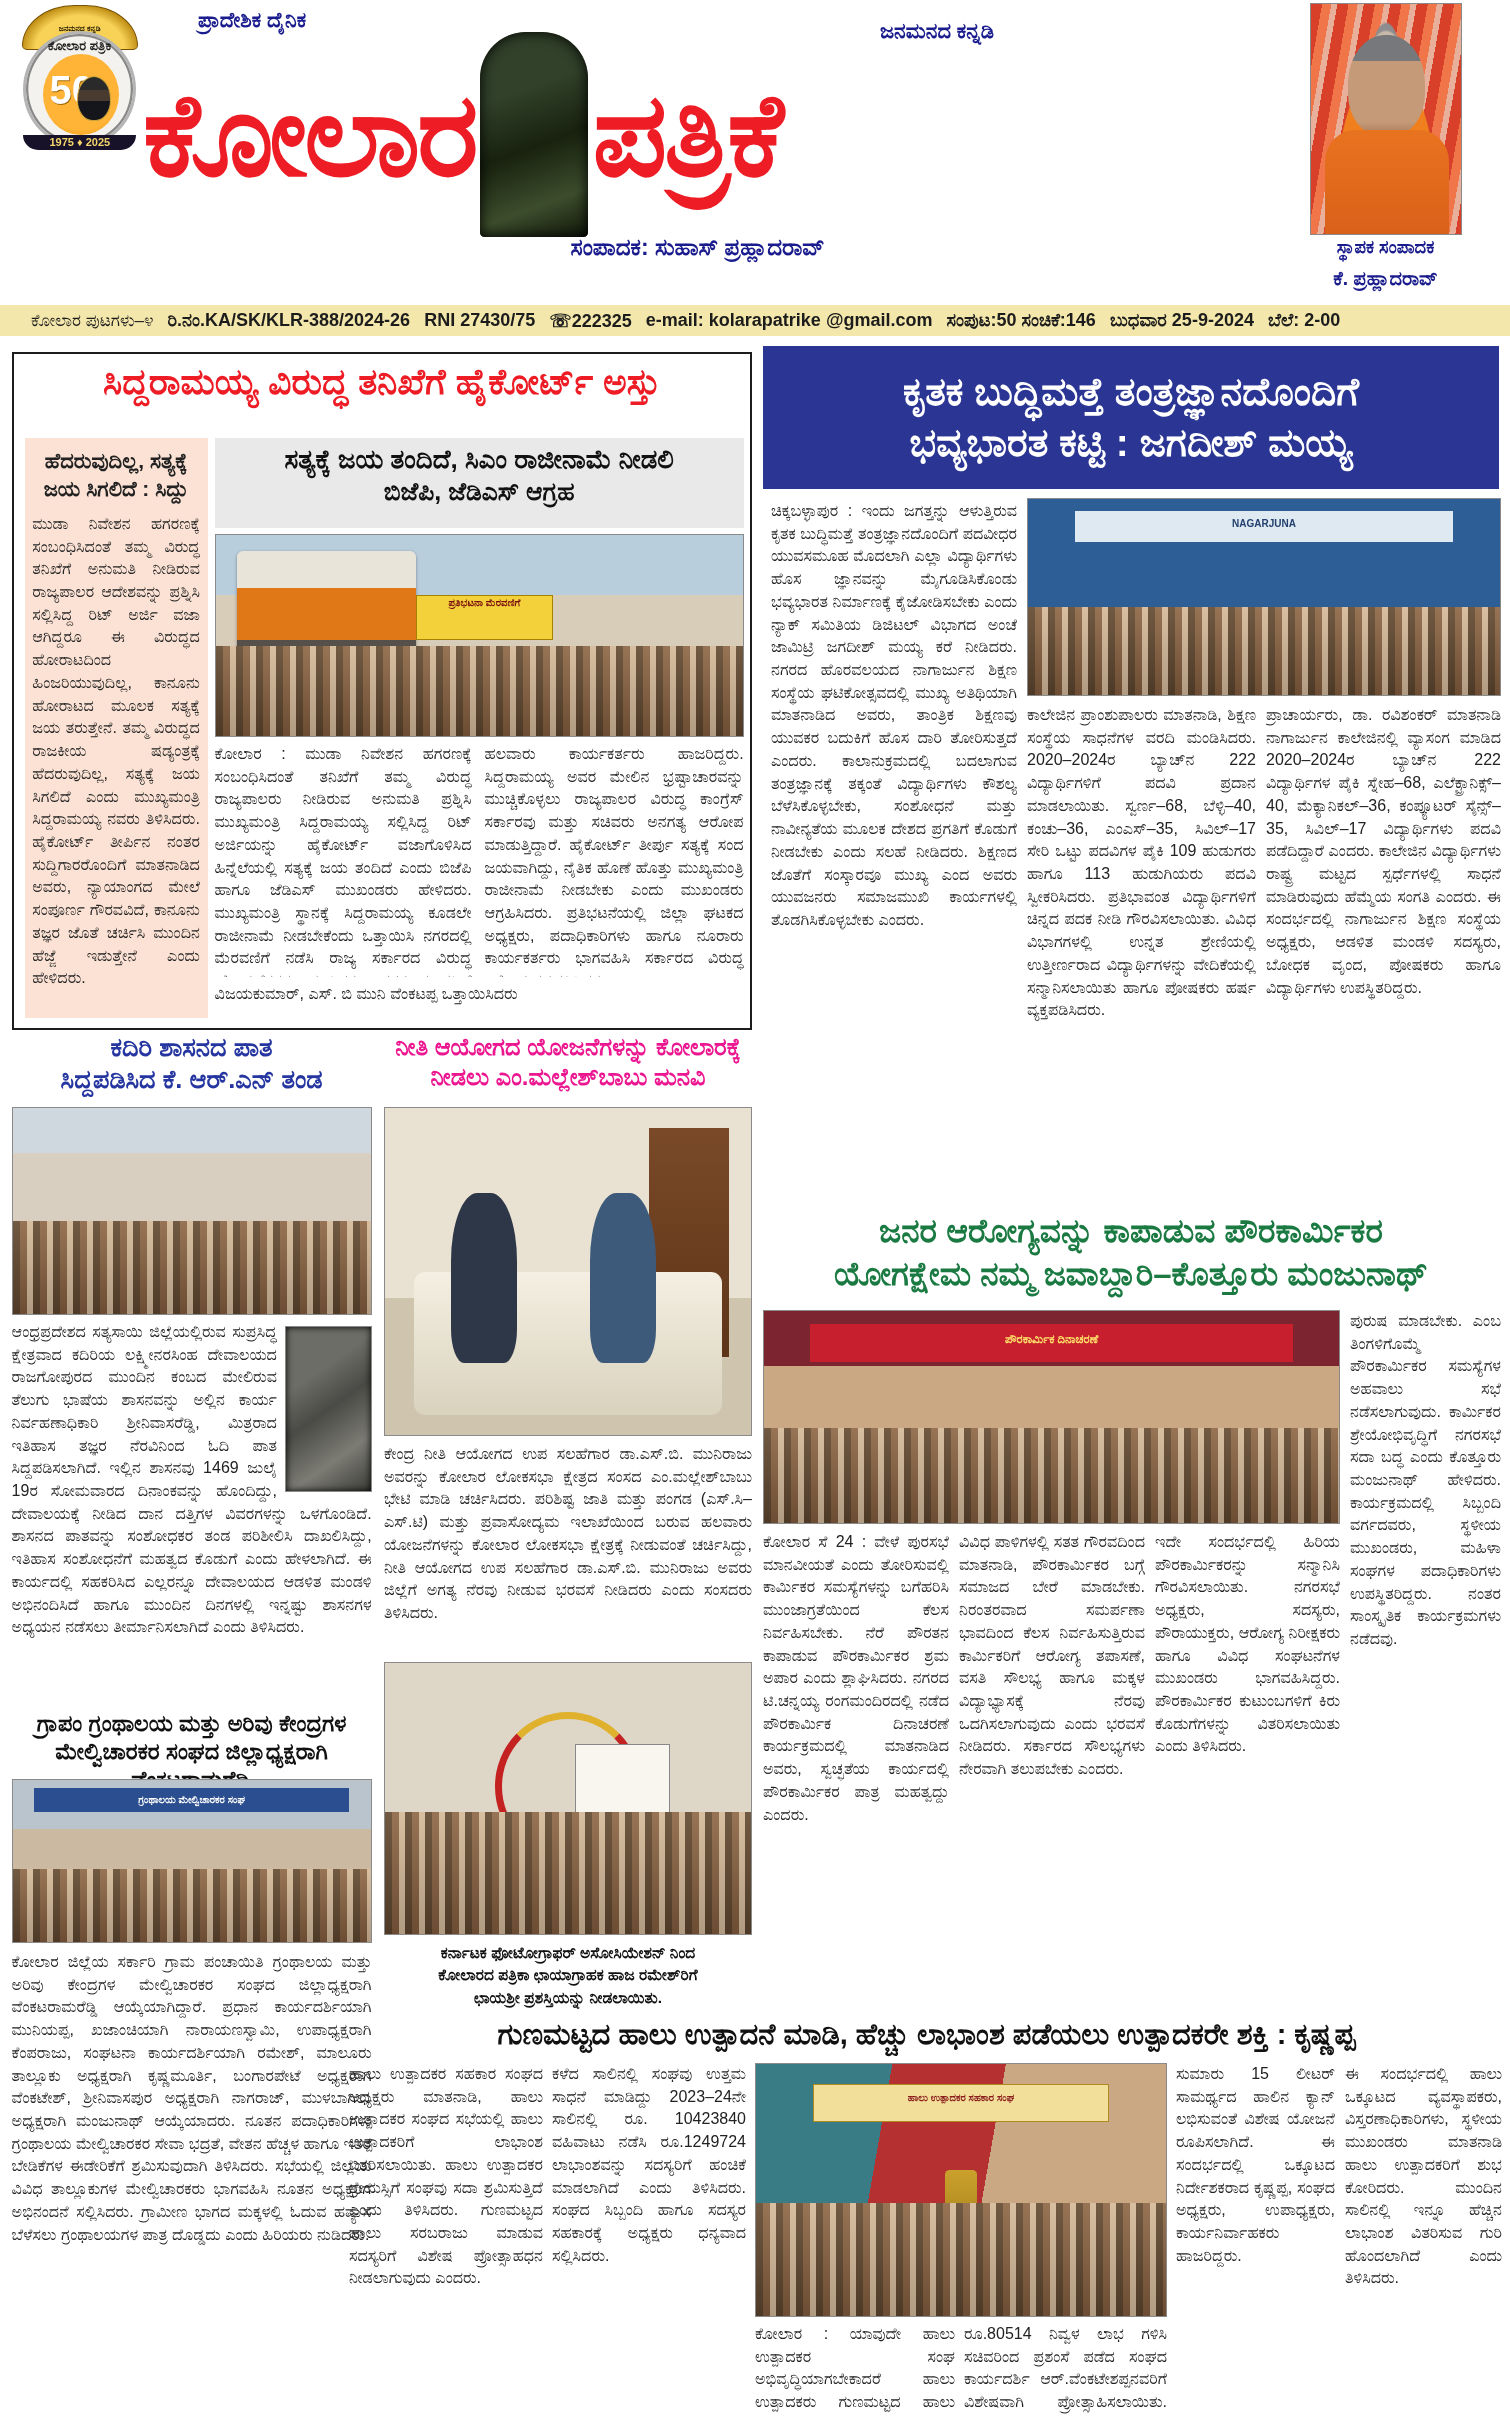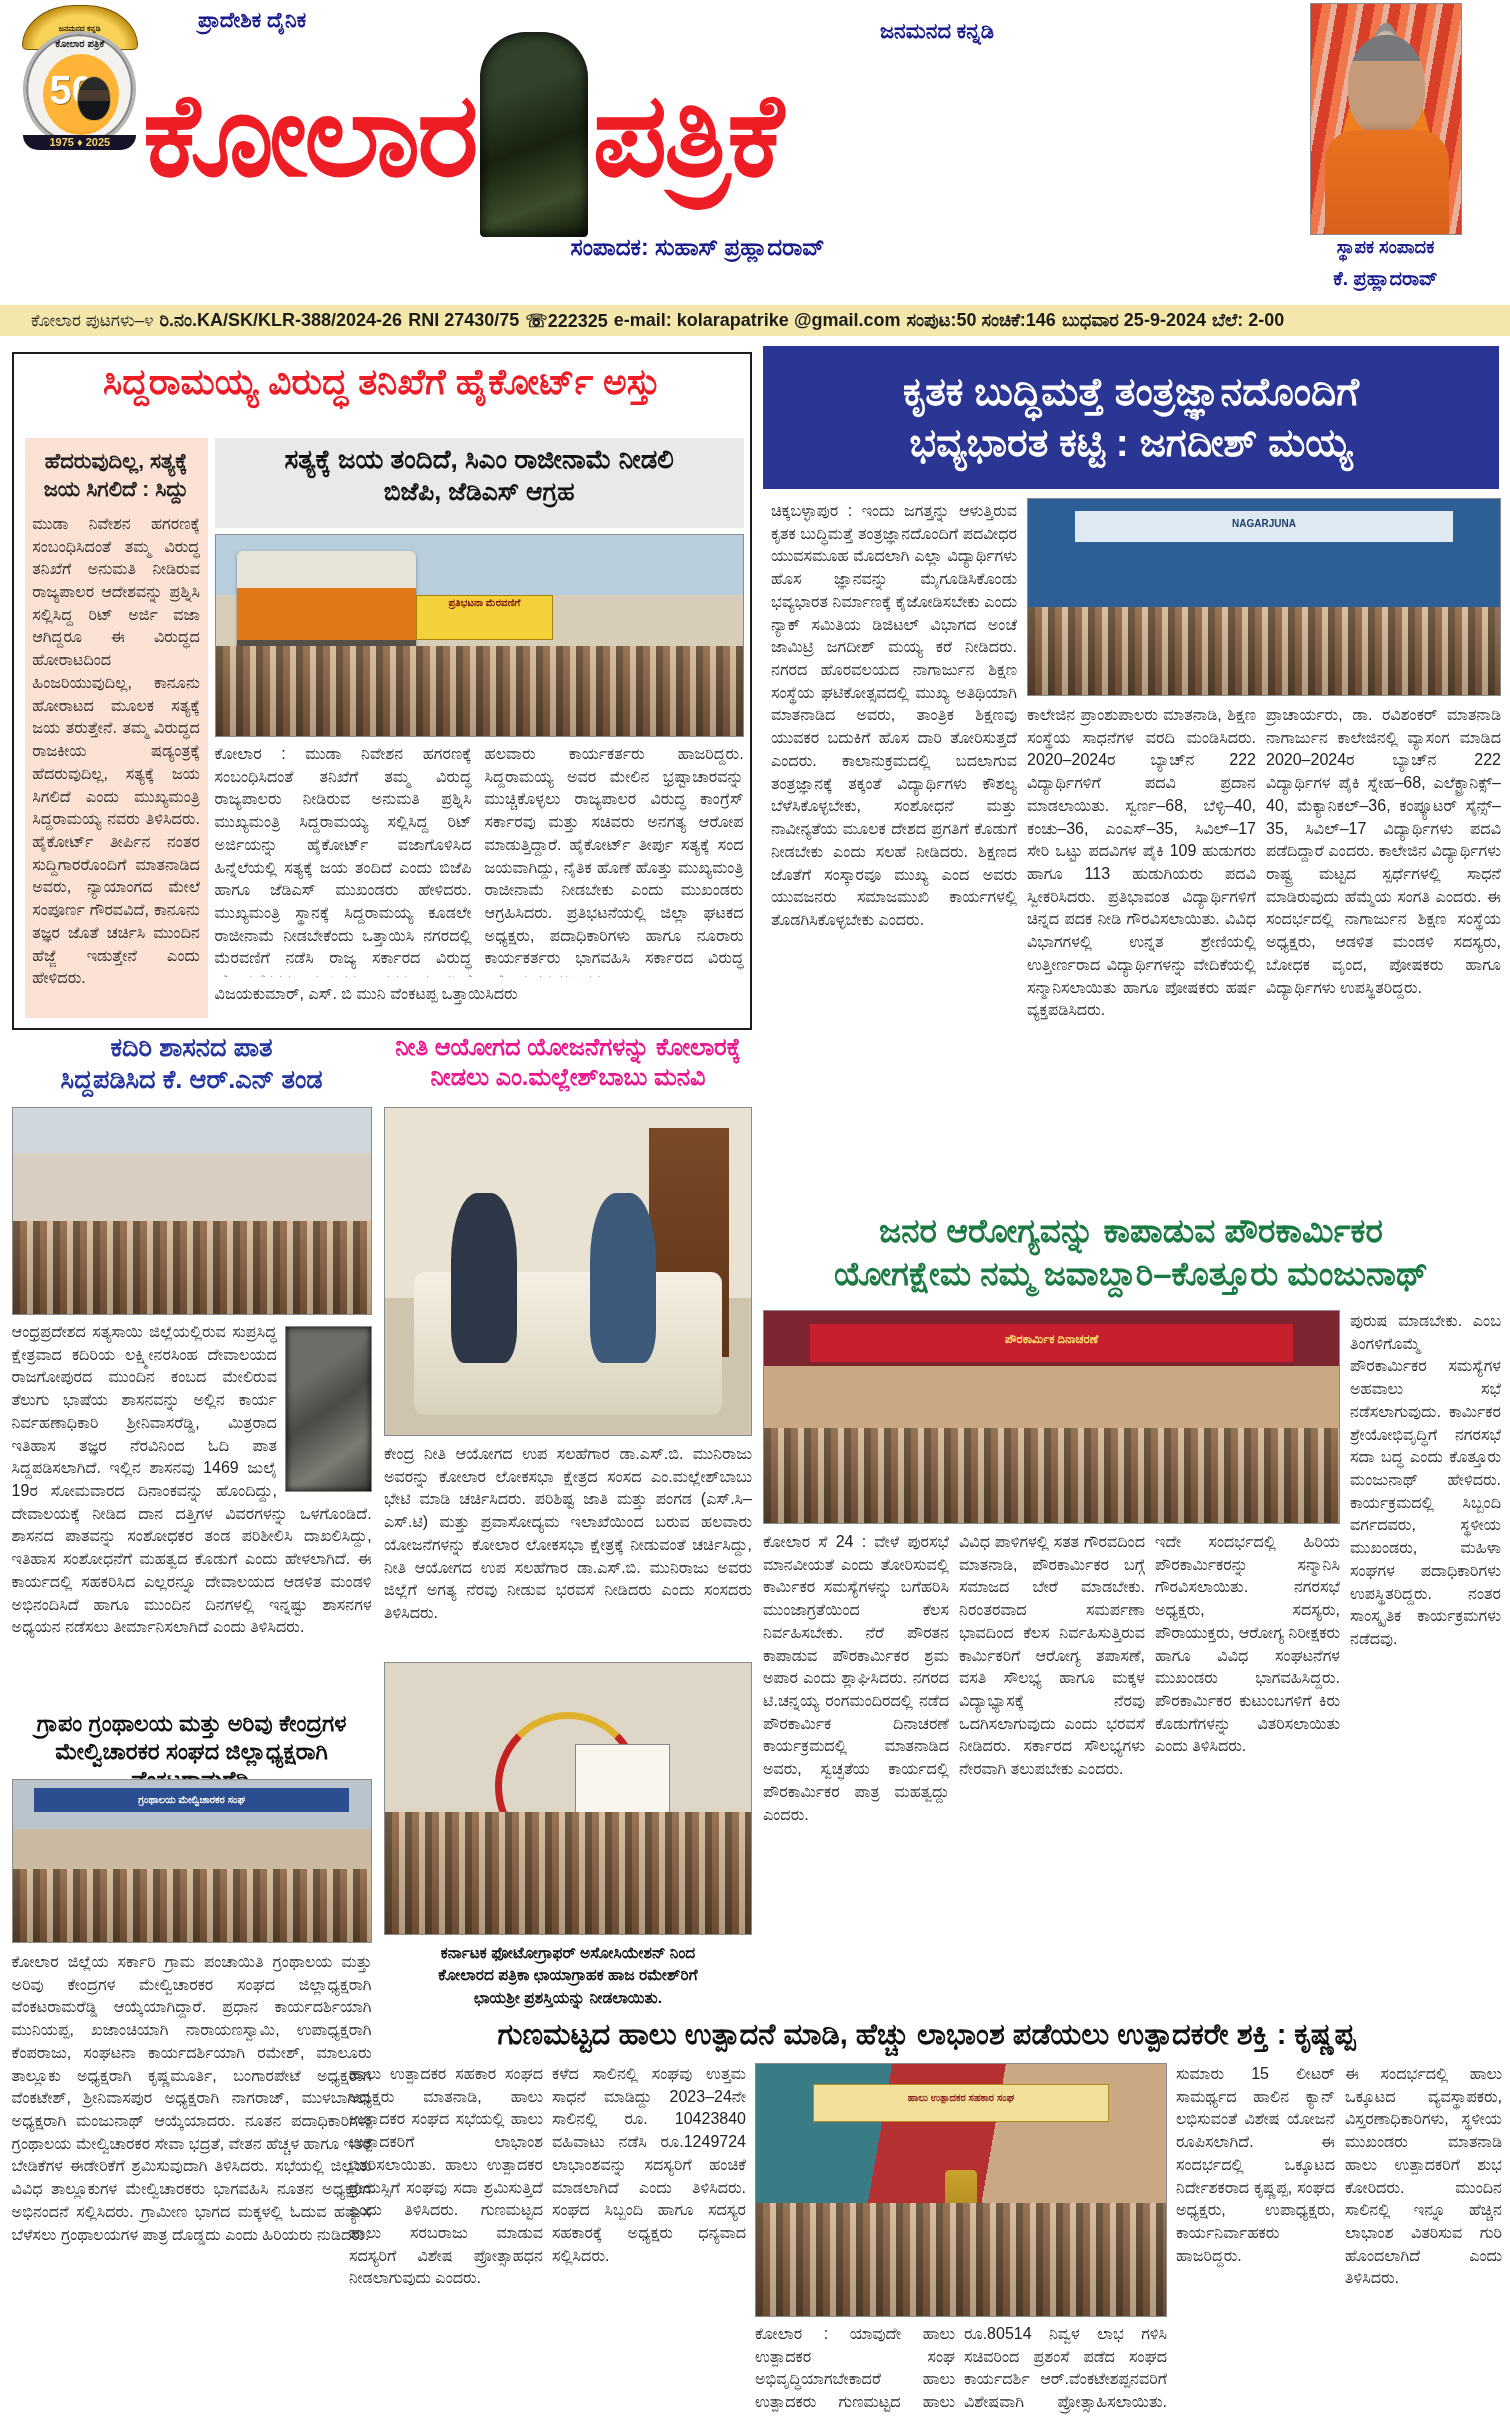--- a/index.html
+++ b/index.html
@@ -18,39 +18,39 @@
      border-radius:58px 58px 6.2px 6.2px / 45px 45px 4.6px 4.6px;border:1.5px solid #7a5200;
      color:#231a00;font-size:7.7px;text-align:center;line-height:45px;font-weight:bold;}
   .logo-circle{position:absolute;left:9.3px;top:26px;width:113px;height:116px;border-radius:50%;
      background:#f4f2ee;border:3.1px solid #b5b5b5;box-shadow:inset 0 0 0 2.3px #888;overflow:hidden;}
   .logo-inner{position:absolute;left:17px;top:20px;width:76px;height:81px;border-radius:50%;
      background:radial-gradient(circle at 50% 40%, #ffb437 0 70%, #e88f00 100%);}
   .logo-50{position:absolute;left:6.2px;top:14px;font-size:40px;font-weight:bold;color:#fff;
      text-shadow:0.8px 0.8px 0 #9c6500;}
   .logo-portrait{position:absolute;left:34px;top:22px;width:34px;height:45px;border-radius:50% 50% 45% 45%;
      background:linear-gradient(#2a2a2a 0 30%, #4a3b30 30% 55%, #15151c 55% 100%);border:1.5px solid #caa23a;}
-  .logo-ringtext{position:absolute;width:100%;top:4.6px;font-size:10px;font-weight:bold;color:#222;text-align:center;}
+  .logo-ringtext{position:absolute;width:100%;top:4.6px;font-size:13px;font-weight:bold;color:#222;text-align:center;}
   .logo-years{position:absolute;left:9.3px;top:130px;width:113px;text-align:center;font-size:11px;
      font-weight:bold;color:#f3d56b;background:#17122a;border-radius:0 0 31px 31px;padding:1.5px 0;}
   .emblem{width:108px;height:205px;border-radius:46px 46px 4.6px 4.6px;
      background:linear-gradient(160deg,#31412a 0 30%,#18220f 55%,#3c4d2c 80%,#11180a 100%);
      box-shadow:inset 0 0 14px #000;}
   .founder-photo{left:1310px;top:3.1px;width:152px;height:232px;
      background:
        radial-gradient(ellipse at 50% 30%, #c9b9a8 0 18%, transparent 19%),
        radial-gradient(ellipse at 50% 22%, #8d8d90 0 12%, transparent 13%),
        radial-gradient(ellipse at 50% 78%, #f07f1e 0 45%, transparent 46%),
        repeating-linear-gradient(100deg,#d8402a 0 11px,#f07548 11px 20px,#e8b09a 20px 26px);}
   .founder-face{position:absolute;left:37px;top:31px;width:77px;height:101px;border-radius:48% 48% 42% 42%;
      background:linear-gradient(#77787c 0 26%, #c49a78 26% 86%, #a87a58 100%);}
   .founder-body{position:absolute;left:14px;top:126px;width:124px;height:107px;border-radius:31px 31px 0 0;
      background:linear-gradient(#e8731f,#d9601a);}
   
   .infobar{left:0;top:305px;width:1510px;height:31px;background:#f4e7ab;
-     display:flex;align-items:center;gap:6px;padding:0 31px;font-size:17px;}
+     display:flex;align-items:center;gap:14px;padding:0 31px;font-size:17px;}
   .infobar b{font-size:18px;}
   
   .a1box{left:11.6px;top:352px;width:740px;height:678px;border:2.3px solid #1c1c1c;background:#fff;}
   .h-red{color:#ee1c25;font-weight:bold;font-size:36px;text-align:center;line-height:1.05;}
   .h-blue{color:#2636a0;font-weight:bold;font-size:25.6px;text-align:center;line-height:1.25;}
   .h-magenta{color:#ec1690;font-weight:bold;font-size:24px;text-align:center;line-height:1.25;}
   .h-green{color:#1a7a42;font-weight:bold;font-size:33px;text-align:center;line-height:1.3;}
   .h-black{color:#111;font-weight:bold;text-align:center;line-height:1.25;}
   .pinkbox{background:#fbe2d4;padding:9.3px 7.7px;}
   .pink-quote{font-size:21px;font-weight:bold;color:#222;text-align:center;line-height:1.3;}

